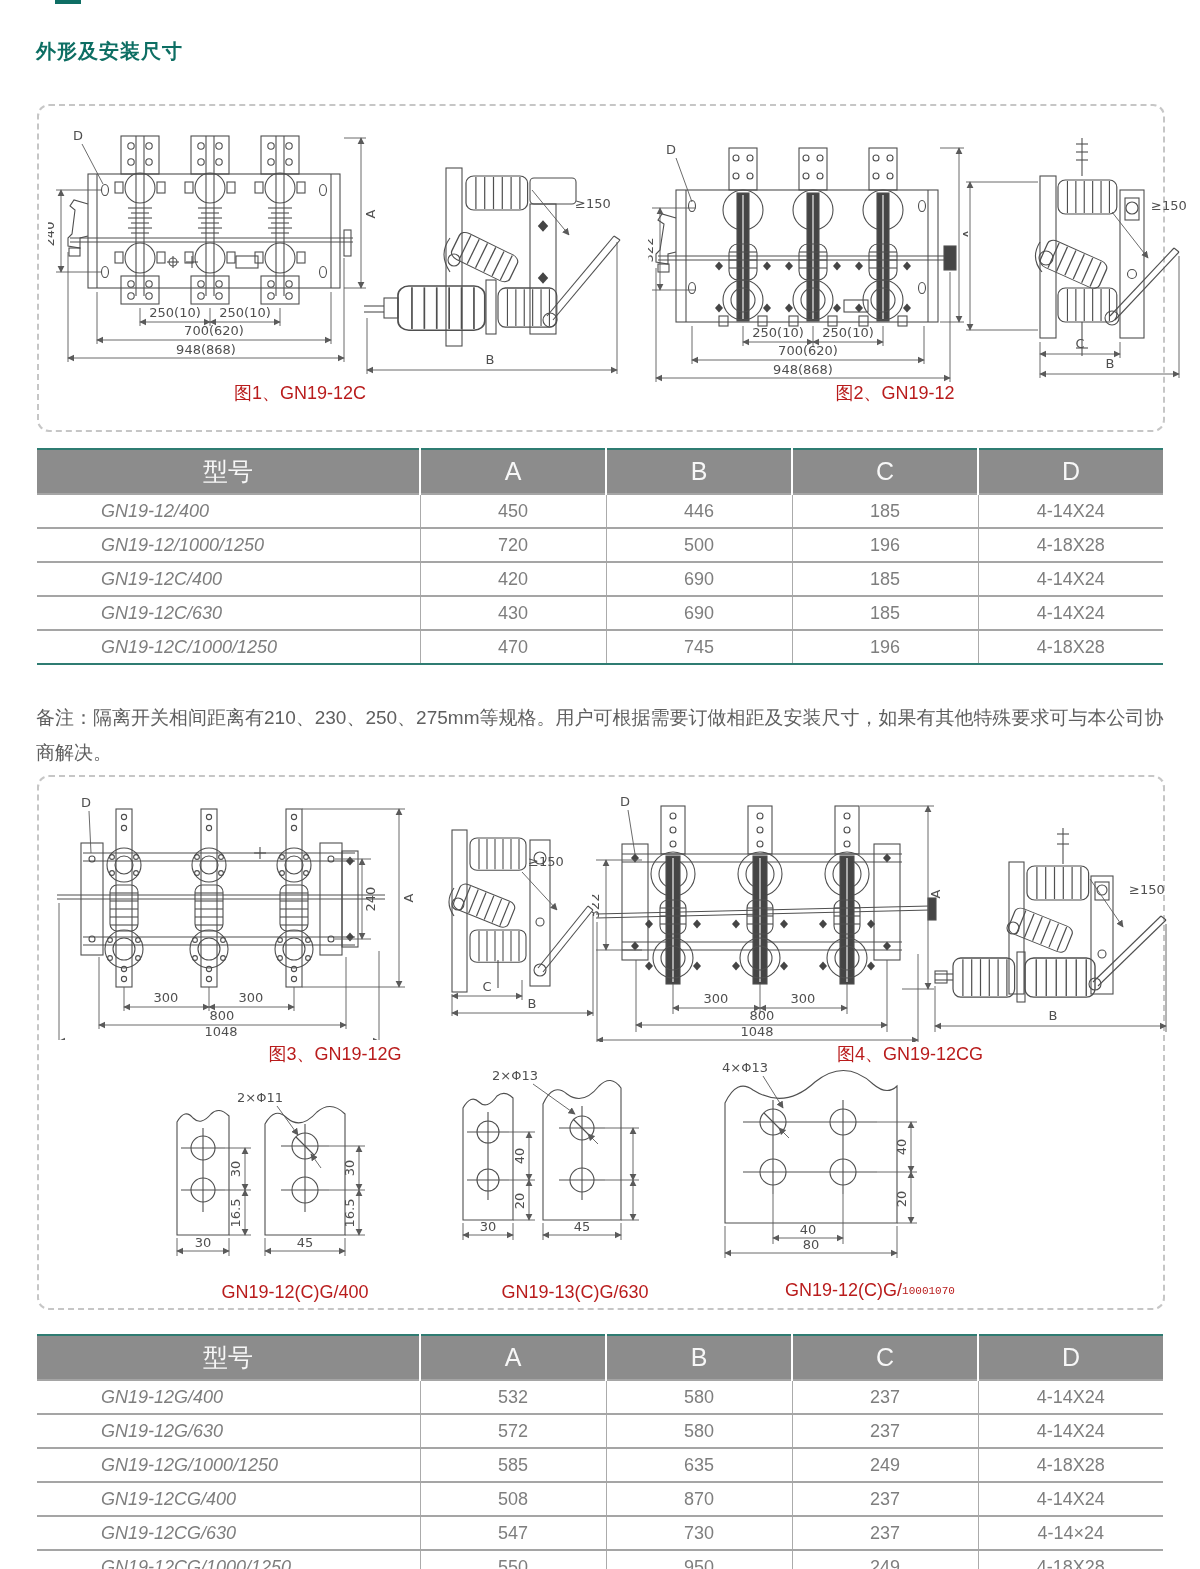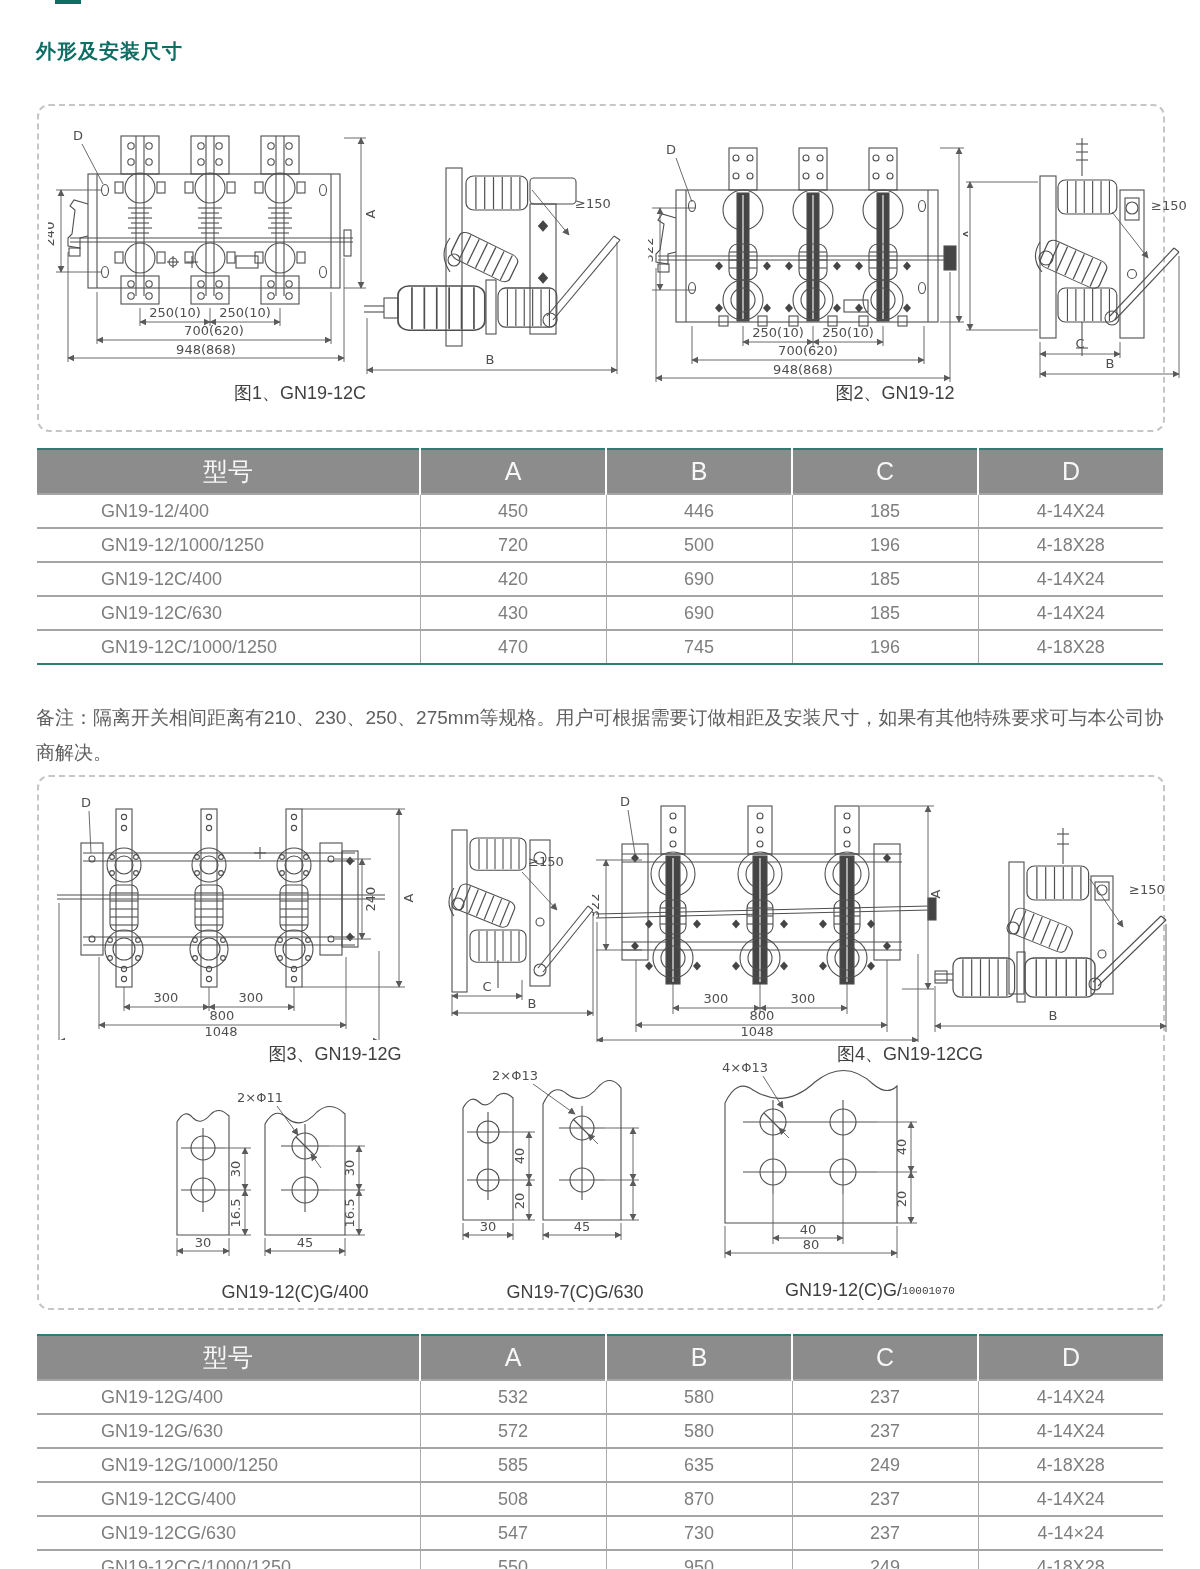--- a/index.html
+++ b/index.html
@@ -7,29 +7,29 @@
         font-family:"Liberation Sans","DejaVu Sans",sans-serif;}
   .teal-frag{position:absolute;left:55px;top:0;width:26px;height:4px;background:#0e6e64;}
   .page-title{position:absolute;left:36px;top:38px;font-size:20px;font-weight:bold;color:#0d6e63;letter-spacing:1px;}
   .dash-box{position:absolute;border:2px dashed #c6c6c6;border-radius:12px;}
   #box1{left:37px;top:104px;width:1124px;height:324px;}
   #box2{left:37px;top:775px;width:1124px;height:531px;}
   .fig{position:absolute;}
   .fig g.draw{stroke:#4f4f4f;fill:none;stroke-width:1.1;}
   .fig g.dim{stroke:#5a5a5a;fill:none;stroke-width:0.9;}
   .fig text{font-family:"DejaVu Sans",sans-serif;fill:#4f4f4f;font-size:13px;stroke:none;}
-  .fig-caption{position:absolute;text-align:center;font-size:18px;color:#404040;}
+  .fig-caption{position:absolute;text-align:center;font-size:18px;color:#b91c1c;}
   .frac{display:inline-flex;flex-direction:row;font-size:11px;line-height:1.1;vertical-align:middle;text-align:left;font-family:Liberation Mono, monospace;}
   .note{position:absolute;left:36px;top:700px;width:1128px;font-size:19px;color:#5f5f5f;line-height:1.85;}
   table.spec{position:absolute;left:37px;width:1126px;border-collapse:collapse;table-layout:fixed;
     border-top:2px solid #2f7c72;border-bottom:2px solid #2f7c72;}
   table.spec th{background:#8c8c8c;color:#f7f7f7;font-weight:normal;font-size:25px;height:41px;border-left:2px solid #fff;}
   table.spec th:first-child{border-left:none;}
   table.spec td{color:#7e7e7e;font-size:18px;text-align:center;height:30px;border-top:2px solid #a5a5a5;border-left:1px solid #ababab;}
-  table.spec td:first-child{border-left:none;}
+  table.spec td:first-child{border-left:none;font-style:italic;}
   table.spec td.col-model{text-align:left;padding-left:64px;}
   #table1{top:448px;}
   #table2{top:1334px;}
 </style>
 </head>
 <body>
 
 <div id="page">
   <div class="teal-frag"></div>
   <div class="page-title">外形及安装尺寸</div>
@@ -682,21 +682,21 @@
       <line x1="30" y1="195" x2="202" y2="195" marker-start="url(#arrw)" marker-end="url(#arrw)"></line>
     </g>
     <text x="50" y="14" text-anchor="middle">4×Φ13</text>
     <text transform="rotate(-90 211 89)" x="211" y="89" text-anchor="middle">40</text>
     <text transform="rotate(-90 211 141)" x="211" y="141" text-anchor="middle">20</text>
     <text x="113" y="176" text-anchor="middle">40</text>
     <text x="116" y="191" text-anchor="middle">80</text>
   </svg>
 
   <div class="fig-caption" style="left:165px;top:1282px;width:260px">GN19-12(C)G/400</div>
-  <div class="fig-caption" style="left:450px;top:1282px;width:250px">GN19-7(C)G/630</div>
+  <div class="fig-caption" style="left:450px;top:1282px;width:250px">GN19-13(C)G/630</div>
   <div class="fig-caption" style="left:730px;top:1280px;width:280px">
     <span>GN19-12(C)G/</span><span class="frac">
         <span>1000</span>
         <span>1070</span>
       </span>
   </div>
 
   <table class="spec" id="table2">
     <colgroup>
         <col style="width:383px">

